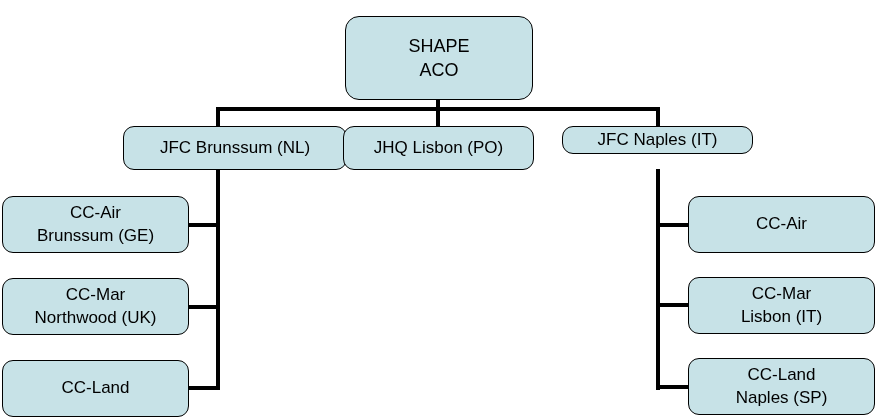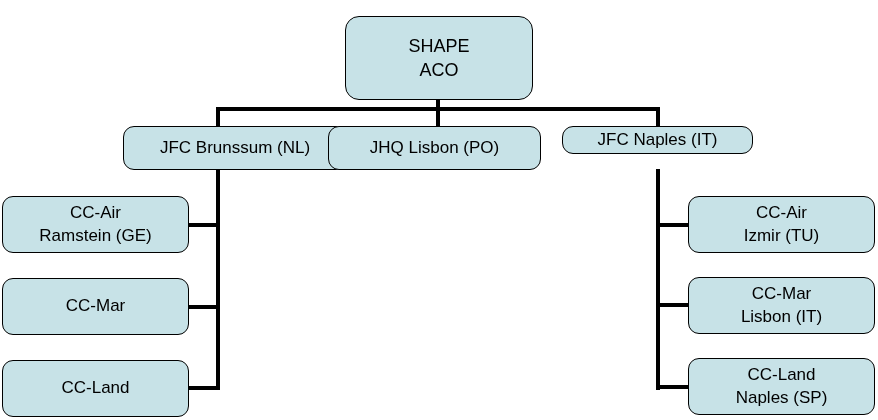--- a/index.html
+++ b/index.html
@@ -32,21 +32,21 @@
   }
   .node span { display: block; white-space: nowrap; }
   .line {
     position: absolute;
     background: var(--connector, #000000);
   }
   
   #n-shape      { left: 345px; top: 16px;  width: 188px; height: 84px; border-radius: 14px; font-size: 18px; }
   
   #n-brunssum   { left: 123px; top: 126px; width: 224px; height: 44px; }
-  #n-lisbon     { left: 328px; top: 126px; width: 213px; height: 44px; }
+  #n-lisbon     { left: 343px; top: 126px; width: 191px; height: 44px; }
   #n-naples     { left: 562px; top: 126px; width: 191px; height: 28px; }
   
   #n-ramstein   { left: 2px;   top: 196px; width: 187px; height: 57px; }
   #n-northwood  { left: 2px;   top: 278px; width: 187px; height: 57px; }
   #n-heidelberg { left: 2px;   top: 360px; width: 187px; height: 57px; }
   
   #n-izmir      { left: 688px; top: 196px; width: 187px; height: 57px; }
   #n-ccmnaples  { left: 688px; top: 277px; width: 187px; height: 57px; }
   #n-madrid     { left: 688px; top: 358px; width: 187px; height: 57px; }
   
@@ -91,32 +91,32 @@
   </div>
   <div class="node" id="n-lisbon">
     <span>JHQ Lisbon (PO)</span>
   </div>
   <div class="node" id="n-naples">
     <span>JFC Naples (IT)</span>
   </div>
 
   <div class="node" id="n-ramstein">
     <span>CC-Air</span>
-    <span>Ramstein (GE)</span>
+    <span>Brunssum (GE)</span>
   </div>
   <div class="node" id="n-northwood">
     <span>CC-Mar</span>
+    <span>Northwood (UK)</span>
   </div>
   <div class="node" id="n-heidelberg">
     <span>CC-Land</span>
   </div>
 
   <div class="node" id="n-izmir">
     <span>CC-Air</span>
-    <span>Izmir (TU)</span>
   </div>
   <div class="node" id="n-ccmnaples">
     <span>CC-Mar</span>
     <span>Lisbon (IT)</span>
   </div>
   <div class="node" id="n-madrid">
     <span>CC-Land</span>
     <span>Naples (SP)</span>
   </div>
 

